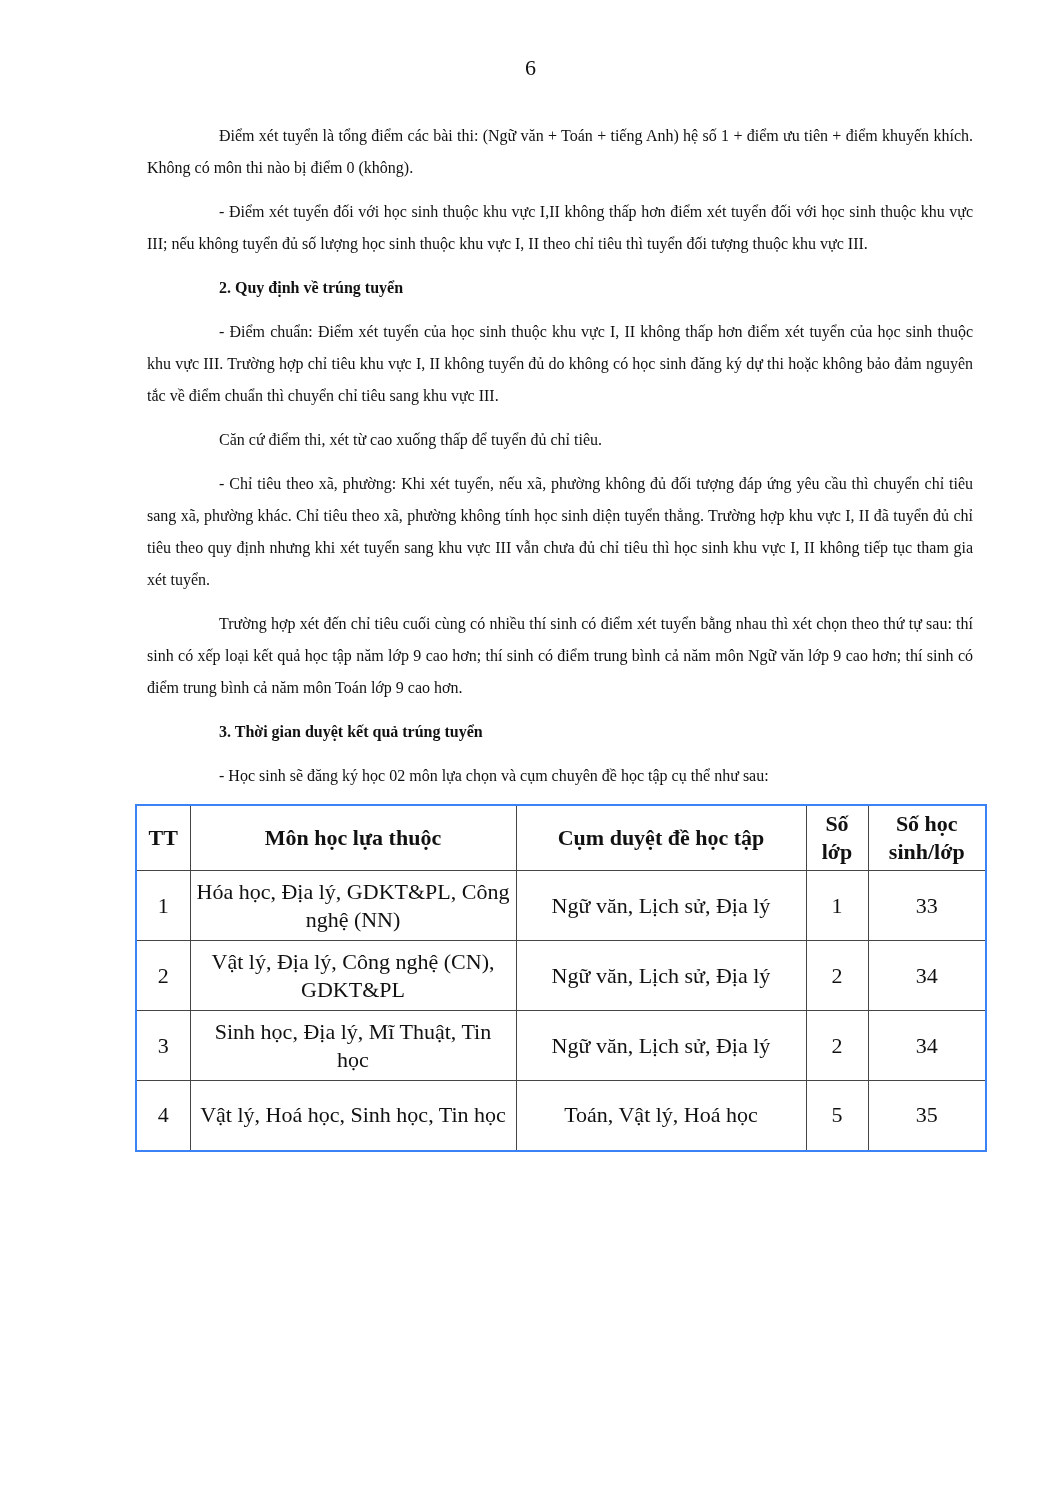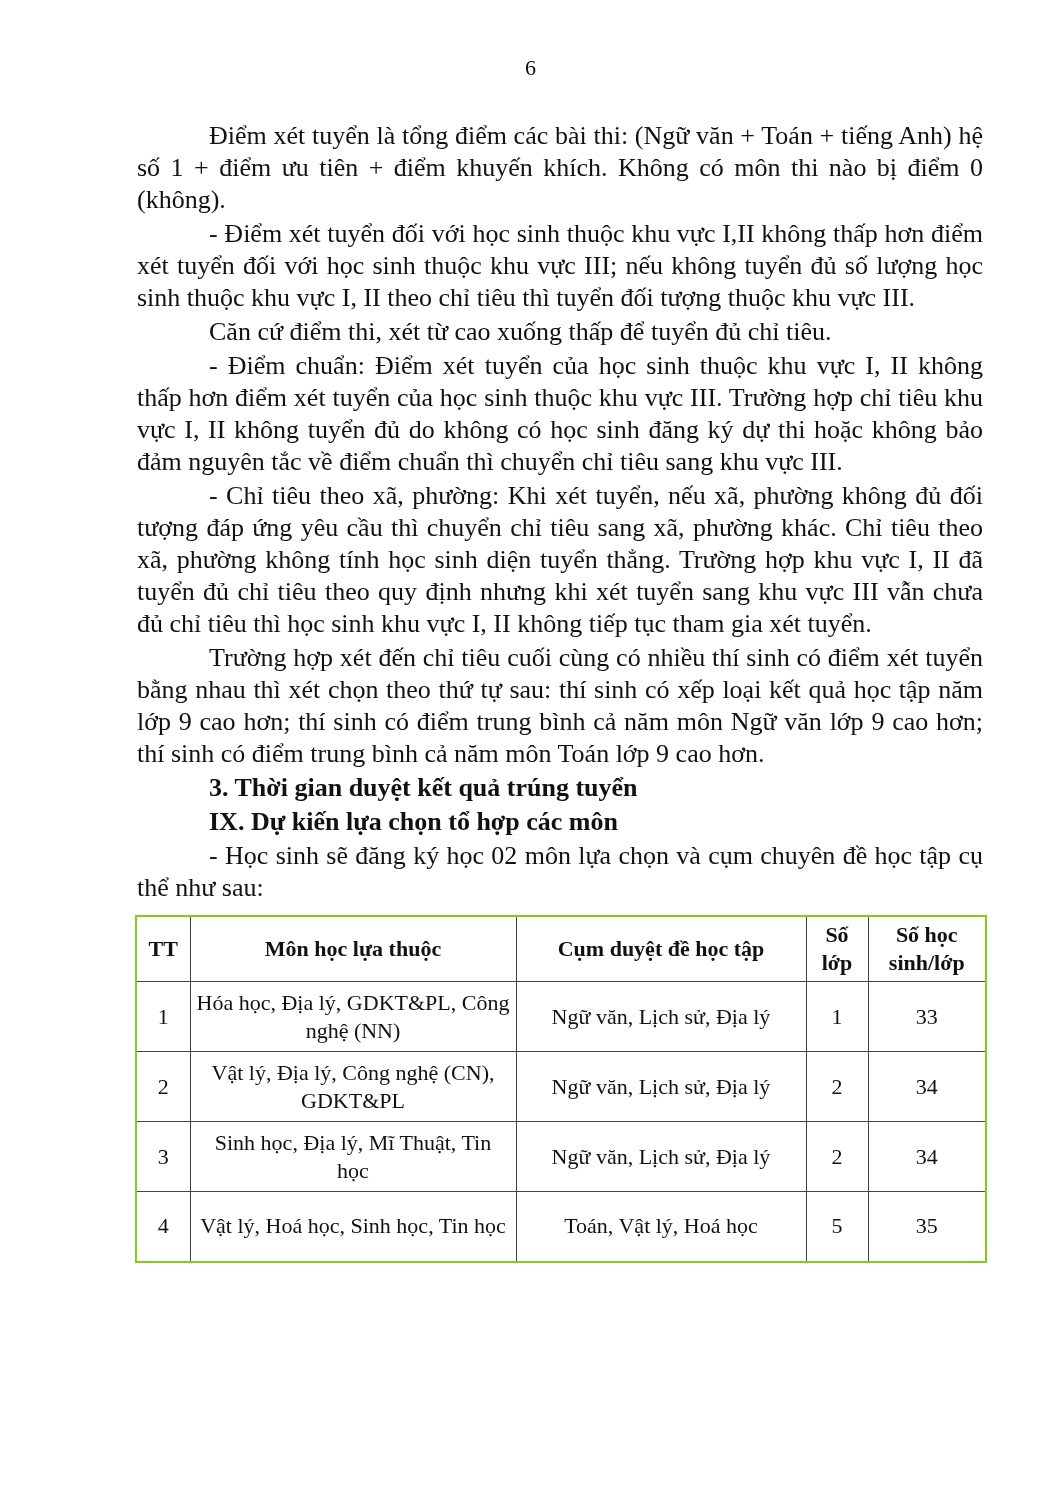--- a/index.html
+++ b/index.html
@@ -22,37 +22,37 @@
     text-align: center;
     font-size: 22px;
     line-height: 32px;
     margin-bottom: 36px;
   }
   .content {
     margin-left: 135px;
     width: 850px;
   }
   .content p {
-    margin: 2px;
-    font-size: 26px;
+    margin: 12px;
+    font-size: 16px;
     line-height: 32px;
     text-align: justify;
     text-indent: 72px;
   }
   .content p.heading {
     font-weight: bold;
     text-align: left;
   }
   table.subjects {
     border-collapse: collapse;
     margin-left: 135px;
     margin-top: 11px;
     table-layout: fixed;
     width: 850px;
-    border: 2px solid #84cc16;
+    border: 2px solid #3b82f6;
   }
   table.subjects th,
   table.subjects td {
     border: 1px solid #454545;
     font-size: 22px;
     line-height: 28px;
     text-align: center;
     vertical-align: middle;
     padding: 4px 6px;
     box-sizing: border-box;
@@ -73,26 +73,26 @@
 </style>
 </head>
 <body>
 
 <div class="page">
   <div class="page-number">6</div>
 
   <div class="content">
       <p class="body">Điểm xét tuyển là tổng điểm các bài thi: (Ngữ văn + Toán + tiếng Anh) hệ số 1 + điểm ưu tiên + điểm khuyến khích. Không có môn thi nào bị điểm 0 (không).</p>
       <p class="body">- Điểm xét tuyển đối với học sinh thuộc khu vực I,II không thấp hơn điểm xét tuyển đối với học sinh thuộc khu vực III; nếu không tuyển đủ số lượng học sinh thuộc khu vực I, II theo chỉ tiêu thì tuyển đối tượng thuộc khu vực III.</p>
+      <p class="heading">2. Quy định về trúng tuyển</p>
+      <p class="body">- Điểm chuẩn: Điểm xét tuyển của học sinh thuộc khu vực I, II không thấp hơn điểm xét tuyển của học sinh thuộc khu vực III. Trường hợp chỉ tiêu khu vực I, II không tuyển đủ do không có học sinh đăng ký dự thi hoặc không bảo đảm nguyên tắc về điểm chuẩn thì chuyển chỉ tiêu sang khu vực III.</p>
       <p class="body">Căn cứ điểm thi, xét từ cao xuống thấp để tuyển đủ chỉ tiêu.</p>
-      <p class="body">- Điểm chuẩn: Điểm xét tuyển của học sinh thuộc khu vực I, II không thấp hơn điểm xét tuyển của học sinh thuộc khu vực III. Trường hợp chỉ tiêu khu vực I, II không tuyển đủ do không có học sinh đăng ký dự thi hoặc không bảo đảm nguyên tắc về điểm chuẩn thì chuyển chỉ tiêu sang khu vực III.</p>
       <p class="body">- Chỉ tiêu theo xã, phường: Khi xét tuyển, nếu xã, phường không đủ đối tượng đáp ứng yêu cầu thì chuyển chỉ tiêu sang xã, phường khác. Chỉ tiêu theo xã, phường không tính học sinh diện tuyển thẳng. Trường hợp khu vực I, II đã tuyển đủ chỉ tiêu theo quy định nhưng khi xét tuyển sang khu vực III vẫn chưa đủ chỉ tiêu thì học sinh khu vực I, II không tiếp tục tham gia xét tuyển.</p>
       <p class="body">Trường hợp xét đến chỉ tiêu cuối cùng có nhiều thí sinh có điểm xét tuyển bằng nhau thì xét chọn theo thứ tự sau: thí sinh có xếp loại kết quả học tập năm lớp 9 cao hơn; thí sinh có điểm trung bình cả năm môn Ngữ văn lớp 9 cao hơn; thí sinh có điểm trung bình cả năm môn Toán lớp 9 cao hơn.</p>
       <p class="heading">3. Thời gian duyệt kết quả trúng tuyển</p>
-      <p class="heading">IX. Dự kiến lựa chọn tổ hợp các môn</p>
       <p class="body">- Học sinh sẽ đăng ký học 02 môn lựa chọn và cụm chuyên đề học tập cụ thể như sau:</p>
     </div>
 
   <table class="subjects">
     <colgroup>
       <col class="c-tt">
       <col class="c-mon">
       <col class="c-cum">
       <col class="c-slop">
       <col class="c-shs">

